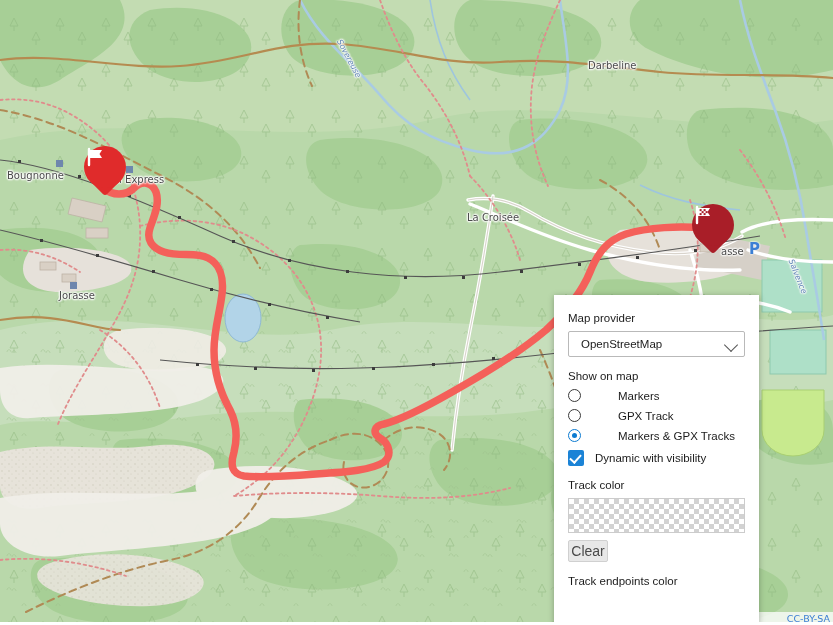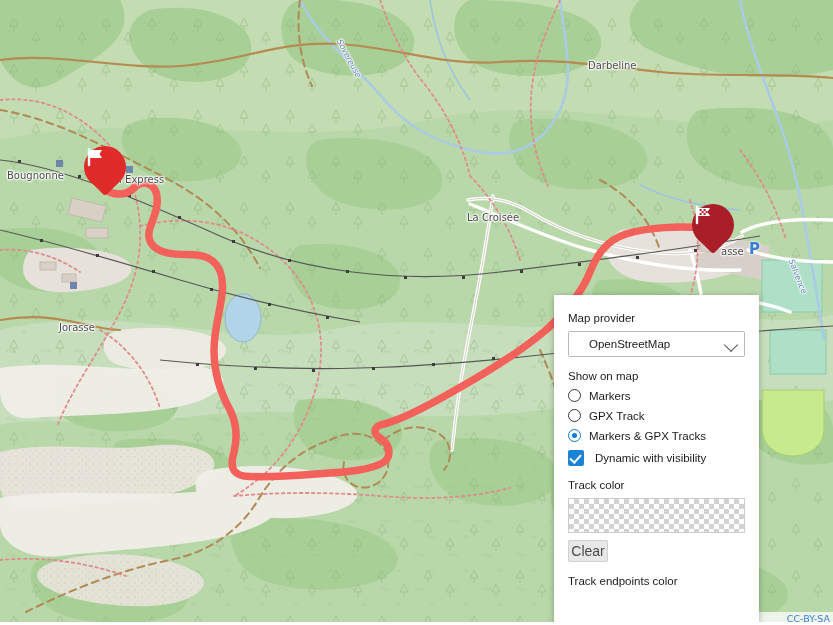--- a/index.html
+++ b/index.html
@@ -22,25 +22,25 @@
   .marker .pin{position:absolute;left:0;top:0;width:42px;height:42px;border-radius:50%;}
   .marker .tail{position:absolute;left:11px;top:26px;width:20px;height:20px;transform:rotate(45deg);border-radius:0 0 3px 0;}
   .marker .glyph{position:absolute;left:0;top:0;width:42px;height:42px;display:flex;align-items:center;justify-content:center;}
 
   
   .panel{position:absolute;left:530px;top:295px;width:205px;height:330px;background:#fff;
          box-shadow:0 1px 6px rgba(0,0,0,.28);overflow:hidden;margin-left:24px;}
   .panel-inner{padding:17px 14px 0 14px;}
   .lbl{font-size:11.5px;color:#1b1b1b;margin:0 0 7px 0;font-family:"Liberation Sans",sans-serif;}
   .sel{position:relative;width:177px;height:26px;border:1px solid #b9b9b9;border-radius:2px;background:#fff;
-       display:flex;align-items:center;padding:0 20px;box-sizing:border-box;font-size:11.5px;color:#1b1b1b;}
+       display:flex;align-items:center;padding:0 12px;box-sizing:border-box;font-size:11.5px;color:#1b1b1b;}
   .chev{position:absolute;right:8px;top:8px;width:9px;height:9px;border-right:1.6px solid #555;
         border-bottom:1.6px solid #555;transform:rotate(45deg);}
   .sec{margin-top:13px;}
-  .opt{display:flex;align-items:center;margin:0 0 7px 0;}
+  .opt{display:flex;align-items:center;margin:0 0 7px 0;gap:29px;}
   .radio{width:13px;height:13px;border-radius:50%;border:1.5px solid #3a3a3a;box-sizing:border-box;
          margin-right:8px;background:#fff;flex:none;}
   .radio.on{border-color:#0c7bd1;border-width:1.5px;background:#fff;position:relative;}
   .radio.on:after{content:"";position:absolute;left:2.5px;top:2.5px;width:5px;height:5px;border-radius:50%;background:#0c7bd1;}
   .opt-label{font-size:11.5px;color:#1b1b1b;}
   .cb-row{display:flex;align-items:center;margin:8px 0 3px 0;}
   .cb{width:16px;height:16px;background:#1b83d6;border-radius:2px;margin-right:11px;flex:none;position:relative;}
   .cb:after{content:"";position:absolute;left:4px;top:2px;width:5px;height:9px;border-right:2px solid #fff;
             border-bottom:2px solid #fff;transform:rotate(42deg);}
   .hint{font-size:11px;font-style:italic;color:#2c2c2c;line-height:1.35;margin:2px 0 0 0;}
@@ -255,21 +255,21 @@
                  C264 478 290 476 316 474 C348 472 372 470 384 462
                  C392 456 390 444 380 438 C372 433 374 426 384 424
                  C400 420 424 408 452 392 C488 372 520 352 546 330
                  C568 310 582 292 590 272 C598 252 608 240 626 234
                  C648 227 680 226 704 228" fill="none" stroke="#f4605a" stroke-width="7.5" stroke-linejoin="round" stroke-linecap="round"></path>
       </g>
     </svg>
 
     <div class="maplabel" style="left:7px;top:170px;">Bougnonne</div>
     <div class="maplabel" style="left:113px;top:174px;">ol Express</div>
-    <div class="maplabel" style="left:59px;top:290px;margin-top:32px;">Jorasse</div>
+    <div class="maplabel" style="left:59px;top:290px;">Jorasse</div>
     <div class="maplabel" style="left:467px;top:212px;">La Croisée</div>
     <div class="maplabel" style="left:588px;top:60px;">Darbeline</div>
     <div class="maplabel" style="left:721px;top:246px;">asse</div>
     <div class="maplabel waterlabel" style="left:343px;top:38px;transform:rotate(62deg);transform-origin:left top;">Sovereuse</div>
     <div class="maplabel waterlabel" style="left:795px;top:258px;transform:rotate(68deg);transform-origin:left top;">Salvence</div>
     <div class="picon" style="left:749px;top:240px;">P</div>
 
     <div class="marker" style="left:84px;top:146px;">
       <div class="tail" style="background:#e02b2b;"></div>
       <div class="pin" style="background:#e02b2b;"></div>

